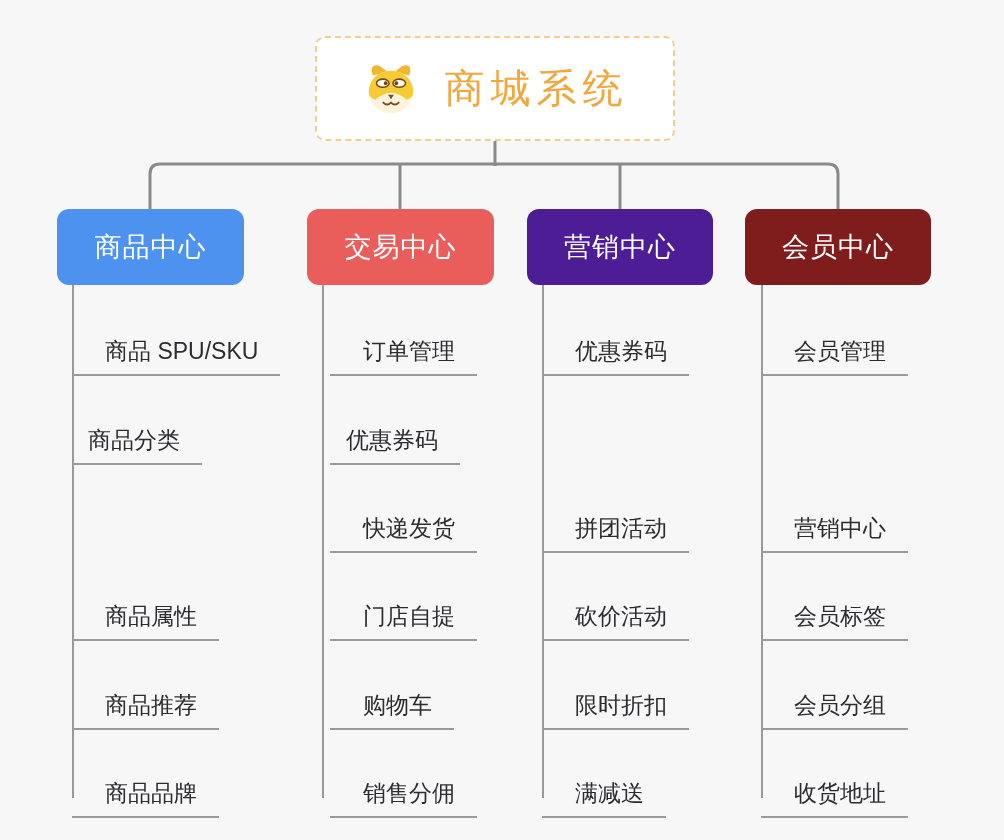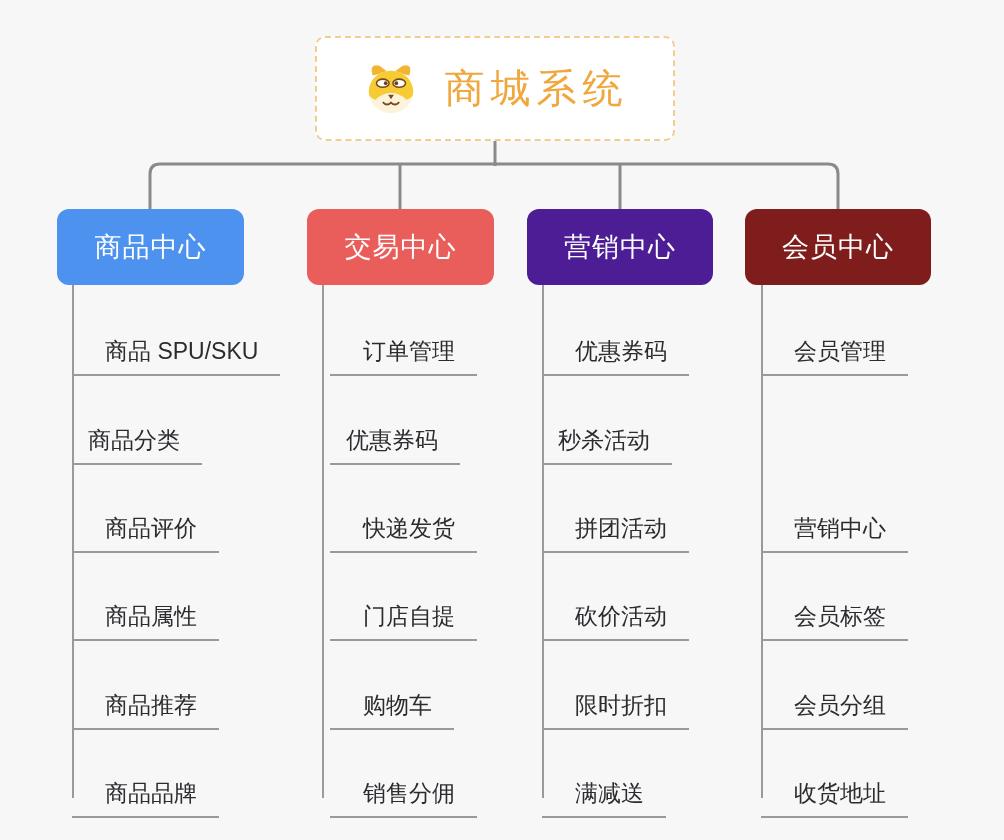--- a/index.html
+++ b/index.html
@@ -76,38 +76,36 @@
   </div>
 
   <div class="branch b0" style="background-color: rgb(76, 146, 238);">商品中心</div>
   <div class="branch b1" style="background-color: rgb(233, 93, 90);">交易中心</div>
   <div class="branch b2" style="background-color: #4c1d95;">营销中心</div>
   <div class="branch b3" style="background-color: #7f1d1d;">会员中心</div>
 
   <div class="col c0">
     <div class="leaf r0">商品 SPU/SKU</div>
     <div class="leaf r1">商品分类</div>
-    <div class="leaf r2">商品评价</div>
     <div class="leaf r3">商品属性</div>
     <div class="leaf r4">商品推荐</div>
     <div class="leaf r5">商品品牌</div>
   </div>
 
   <div class="col c1">
     <div class="leaf r0">订单管理</div>
     <div class="leaf r1">优惠券码</div>
     <div class="leaf r2">快递发货</div>
     <div class="leaf r4">购物车</div>
     <div class="leaf r3">门店自提</div>
     <div class="leaf r5">销售分佣</div>
   </div>
 
   <div class="col c2">
     <div class="leaf r0">优惠券码</div>
-    <div class="leaf r1">秒杀活动</div>
     <div class="leaf r2">拼团活动</div>
     <div class="leaf r3">砍价活动</div>
     <div class="leaf r4">限时折扣</div>
     <div class="leaf r5">满减送</div>
   </div>
 
   <div class="col c3">
     <div class="leaf r0">会员管理</div>
     <div class="leaf r2">营销中心</div>
     <div class="leaf r3">会员标签</div>

